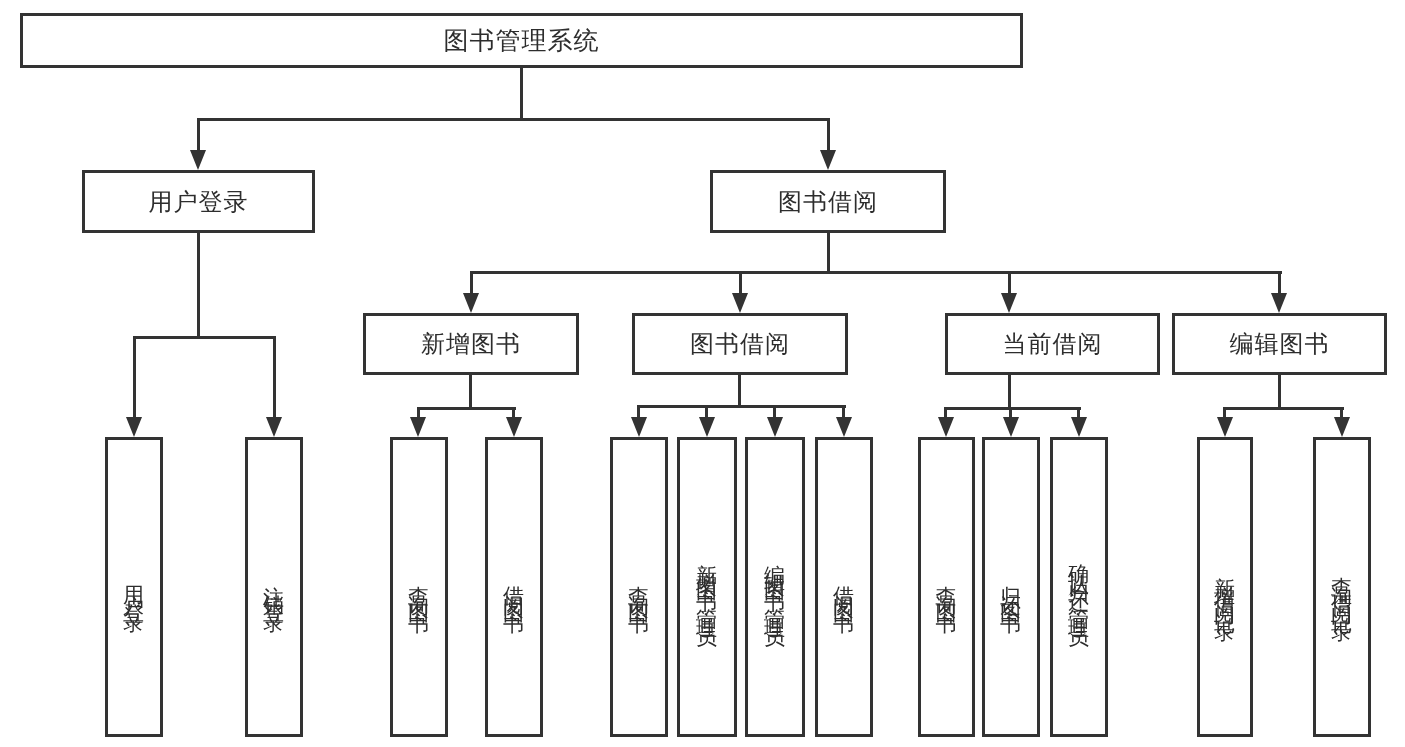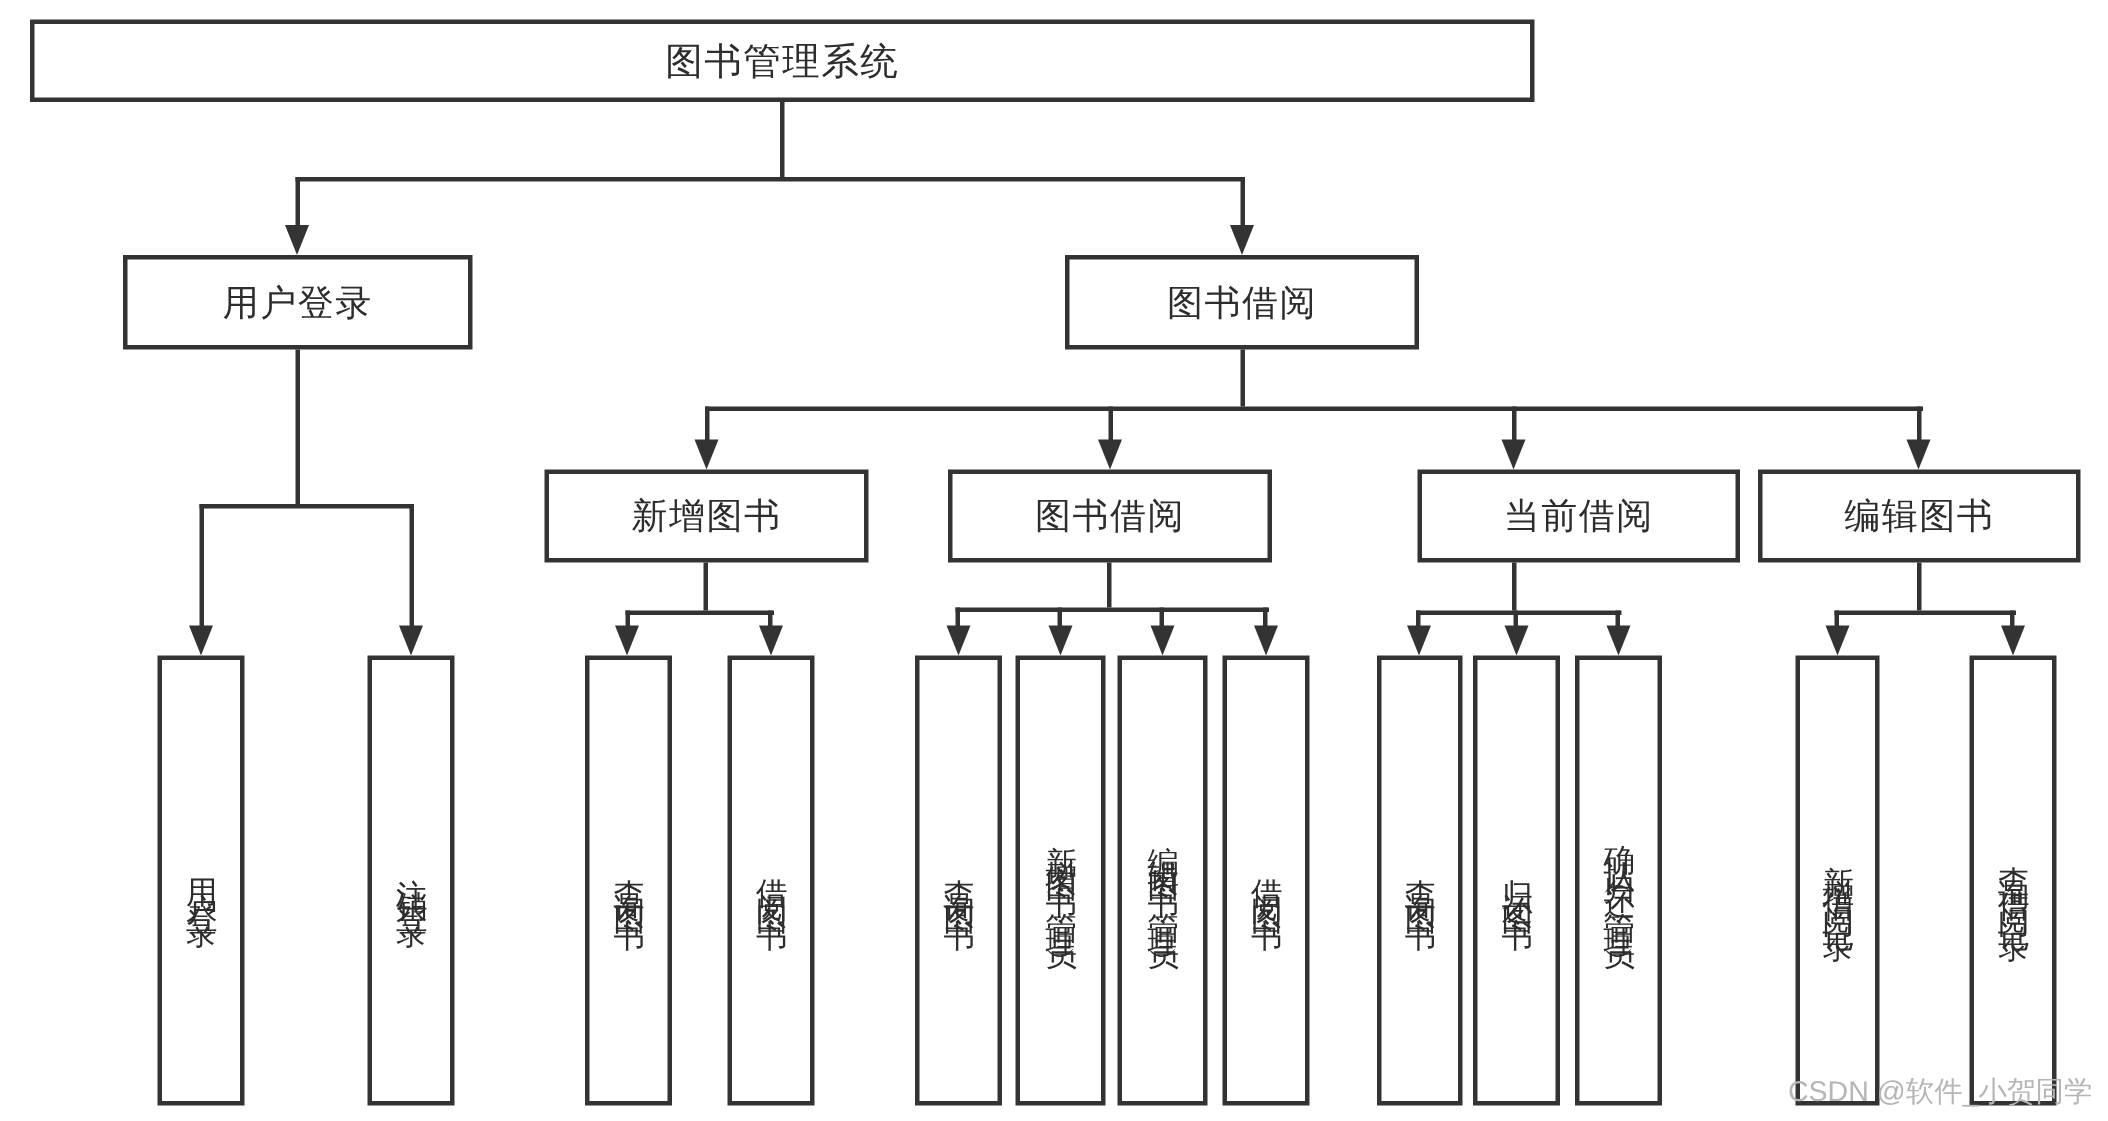--- a/index.html
+++ b/index.html
@@ -175,15 +175,14 @@
     <span class="vtext">确认归还（管理员）</span>
   </div>
 
   <div class="node leaf" style="left:1197px; top:437px; width:56px; height:300px;">
     <span class="vtext">新增借阅记录</span>
   </div>
   <div class="node leaf" style="left:1313px; top:437px; width:58px; height:300px;">
     <span class="vtext">查询借阅记录</span>
   </div>
 
-  <div class="watermark">CSDN @软件_小贺同学</div>
 
 </div>
 
 </body></html>

